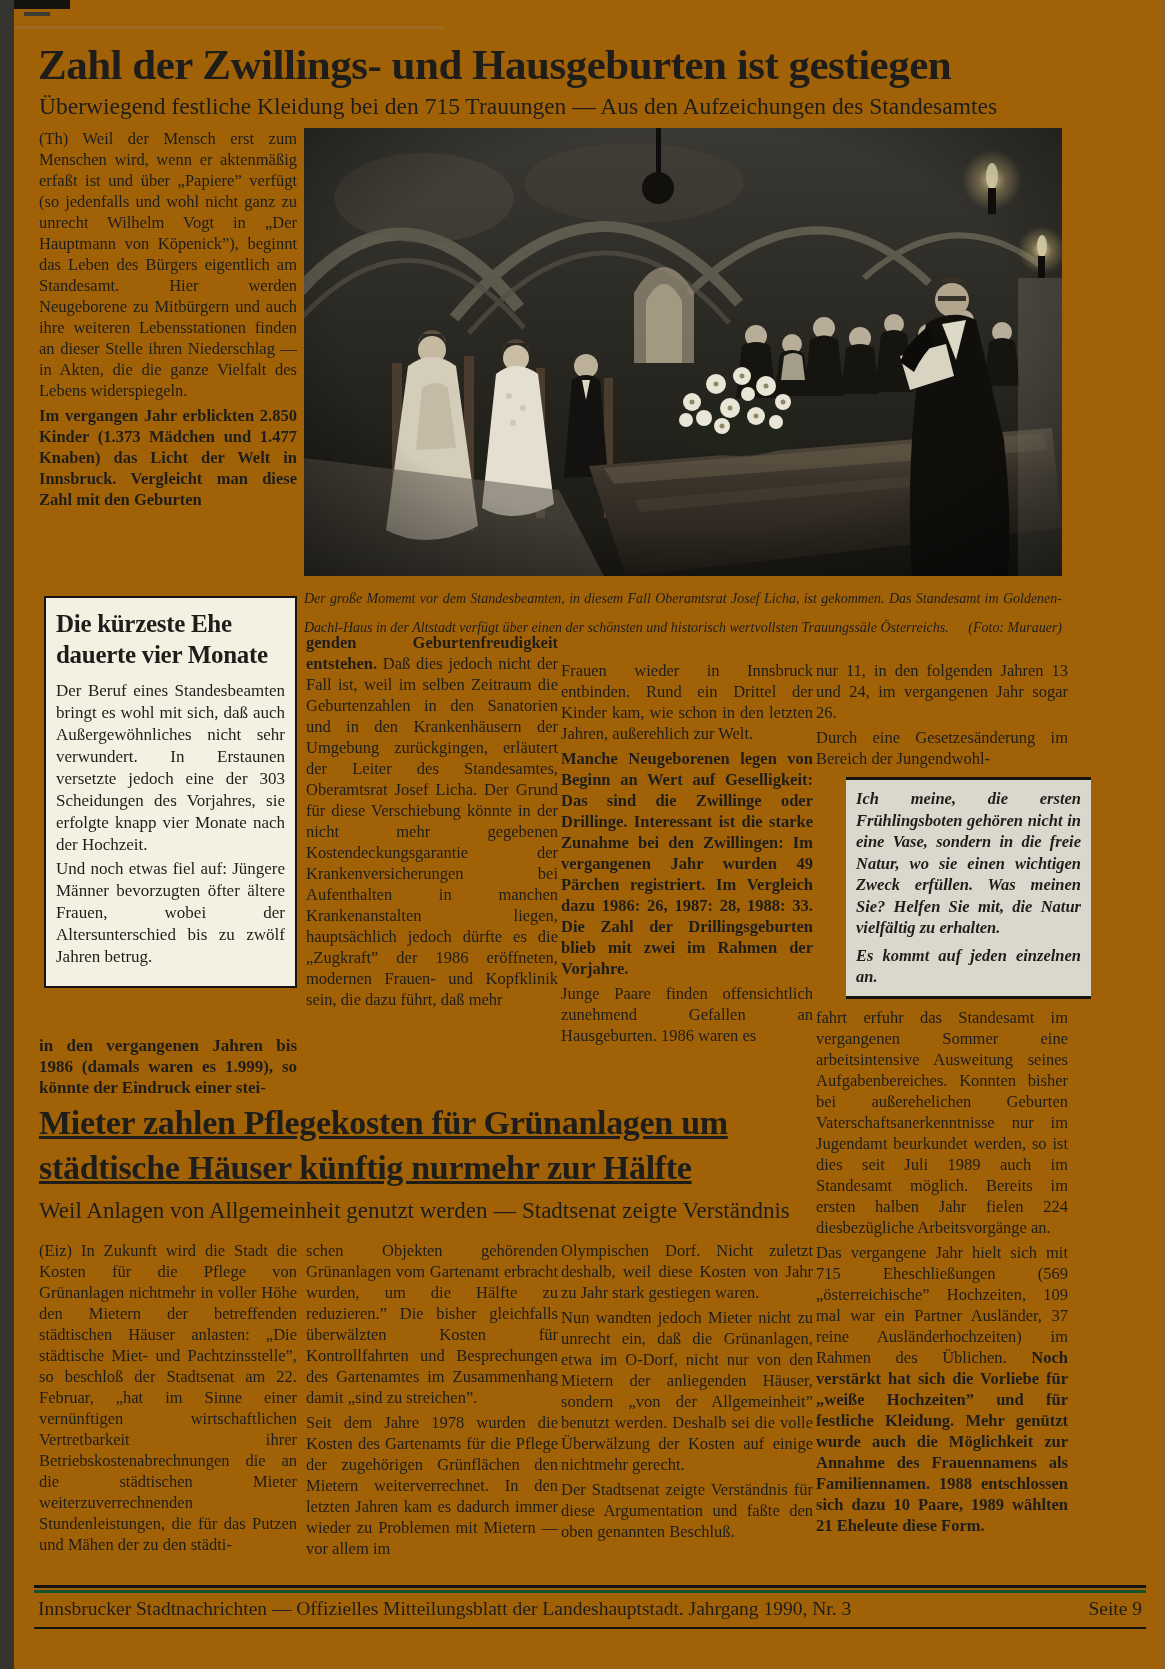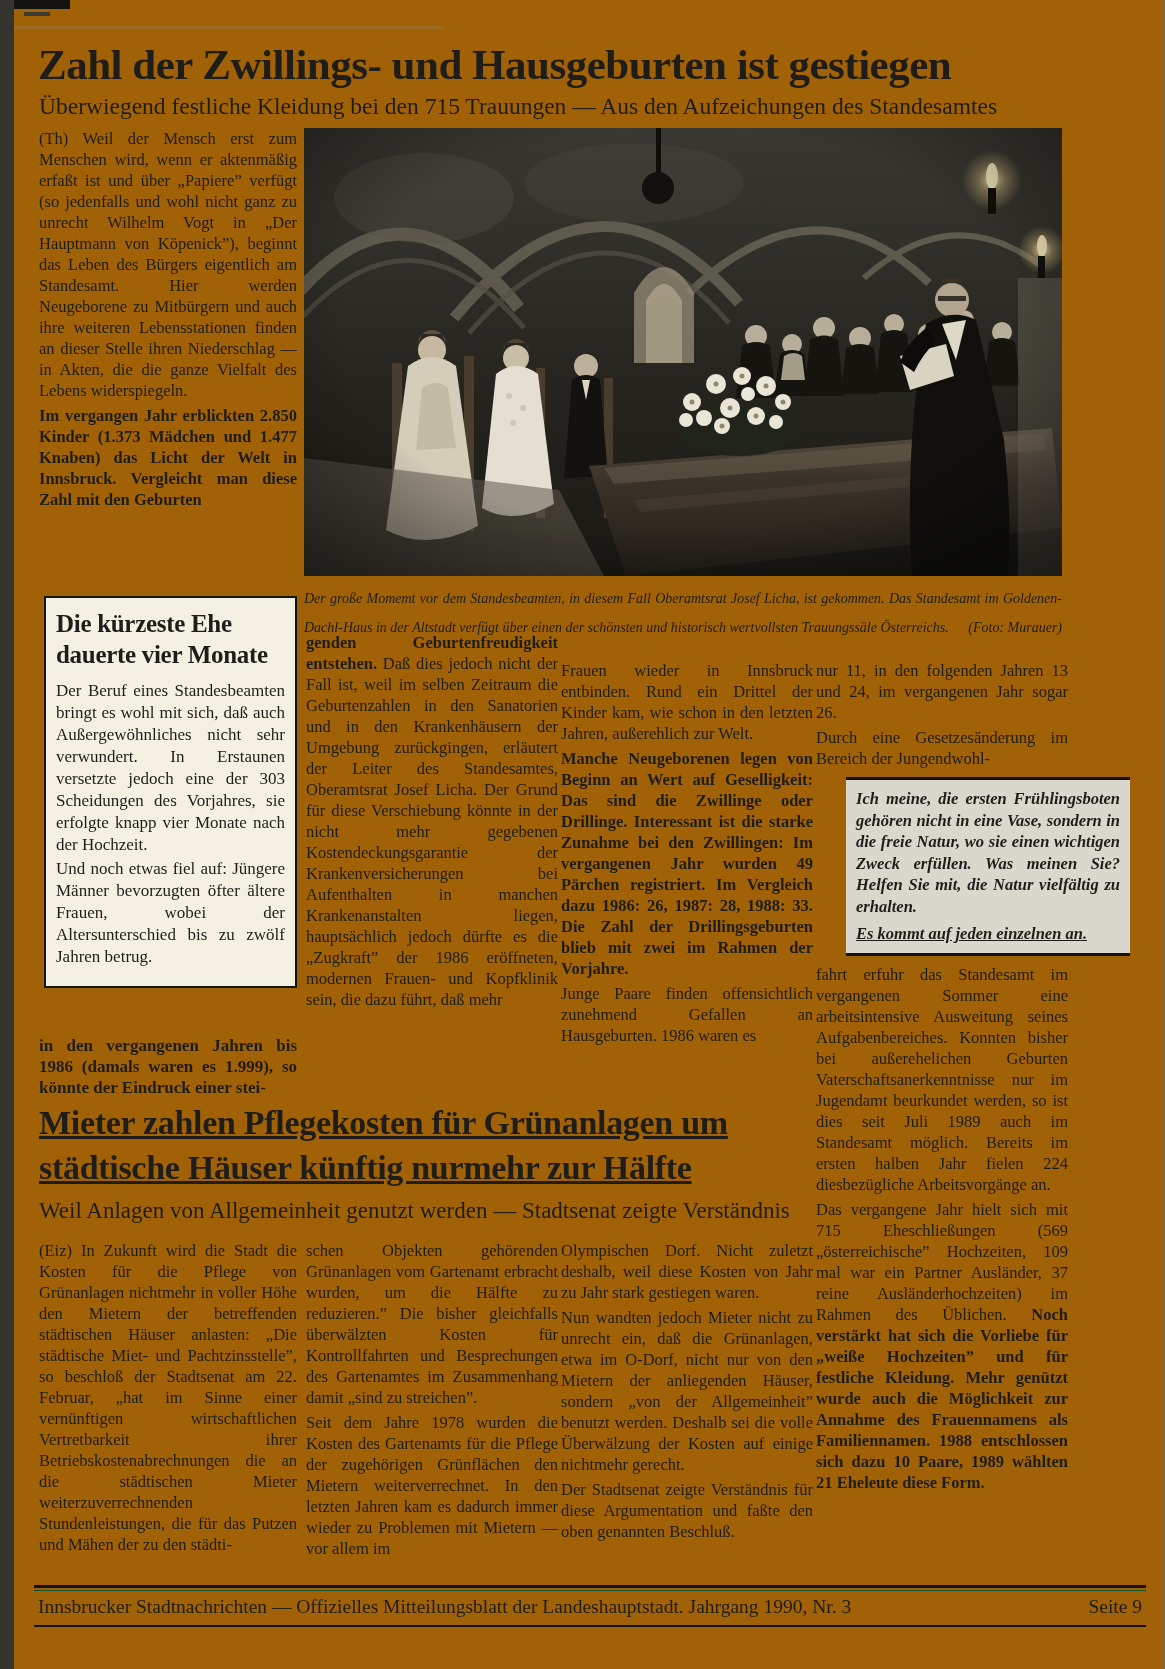--- a/index.html
+++ b/index.html
@@ -53,42 +53,42 @@
     border:2px solid #14130f;
     padding:10px 10px 16px 10px;box-sizing:border-box;
     background:#f4f1e2;
   }
   .kbox h3{font-size:25px;line-height:31px;font-weight:700;letter-spacing:-0.3px;margin-bottom:10px;}
   .kbox p{font-size:17px;line-height:22px;text-align:justify;margin-bottom:2px;}
 
   .bold3{left:25px;top:1035px;width:258px;font-weight:700;font-size:17px;line-height:21px;text-align:justify;}
 
   .naturebox{
-    margin:8px 0 8px 30px;width:284px;
+    margin:8px 0 8px 30px;width:245px;
     background:#dad8cc;
     border-top:3px solid #14130f;border-bottom:3px solid #14130f;
     padding:8px 10px;box-sizing:border-box;
   }
   .naturebox p{font-style:italic;font-weight:700;font-size:16.5px;line-height:21.5px;text-align:justify;margin:0;}
-  .naturebox p + p{margin-top:6px;text-decoration:underline;}
+  .naturebox p + p{margin-top:6px;}
 
   .headline2{left:25px;top:1100px;width:790px;font-size:34px;font-weight:700;line-height:45px;letter-spacing:-0.3px;}
   .headline2 span{display:block;white-space:nowrap;text-decoration:underline;}
   .subheadline2{left:25px;top:1198px;width:790px;font-size:23px;font-weight:400;white-space:nowrap;}
 
   .col1-a2{left:25px;top:1240px;width:258px;}
   .col2-a2{left:292px;top:1240px;width:252px;}
   .col3-a2{left:547px;top:1240px;width:252px;}
 
   .pagefooter{
     left:20px;top:1585px;width:1112px;
     border-top:3px solid #14130f;border-bottom:2px solid #14130f;
   }
   .pagefooter .inner{
-    border-top:1px solid #14532d;margin-top:2px;
+    border-top:3px solid #14532d;margin-top:2px;
     display:flex;justify-content:space-between;align-items:baseline;
     padding:5px 4px 7px 4px;font-size:19.5px;
   }
 </style>
 </head>
 <body>
 
 <div class="sheet">
 
   <div class="scan-mark-a"></div>

